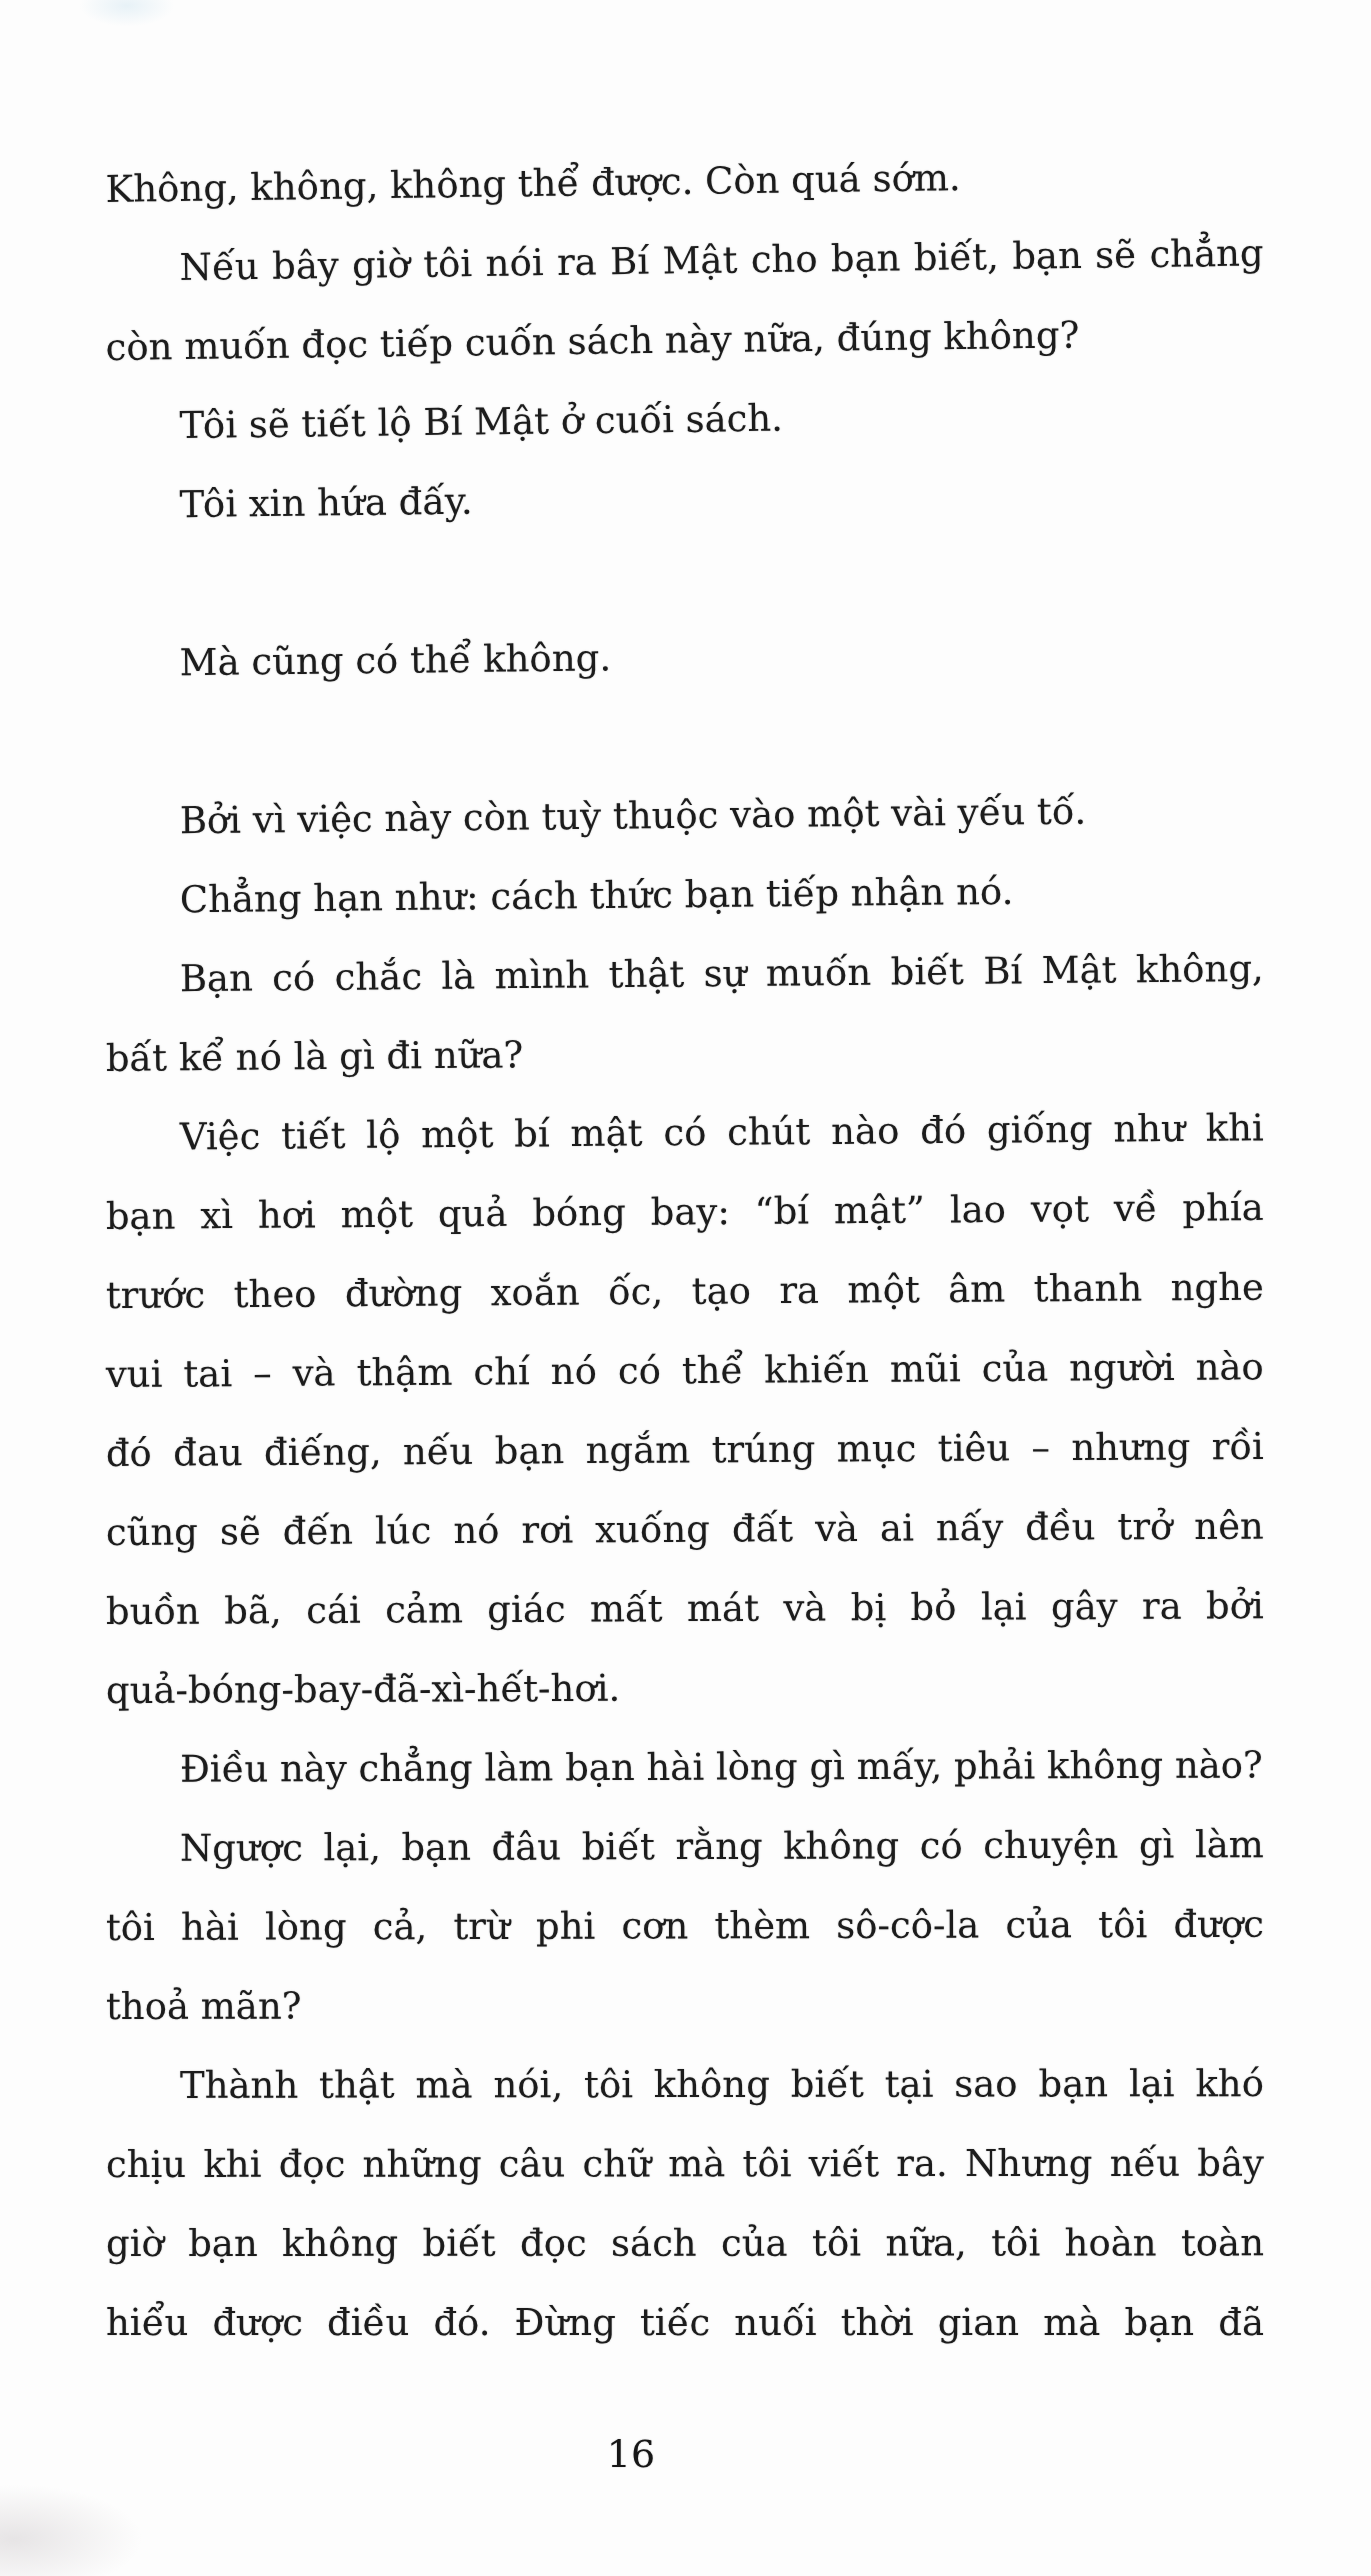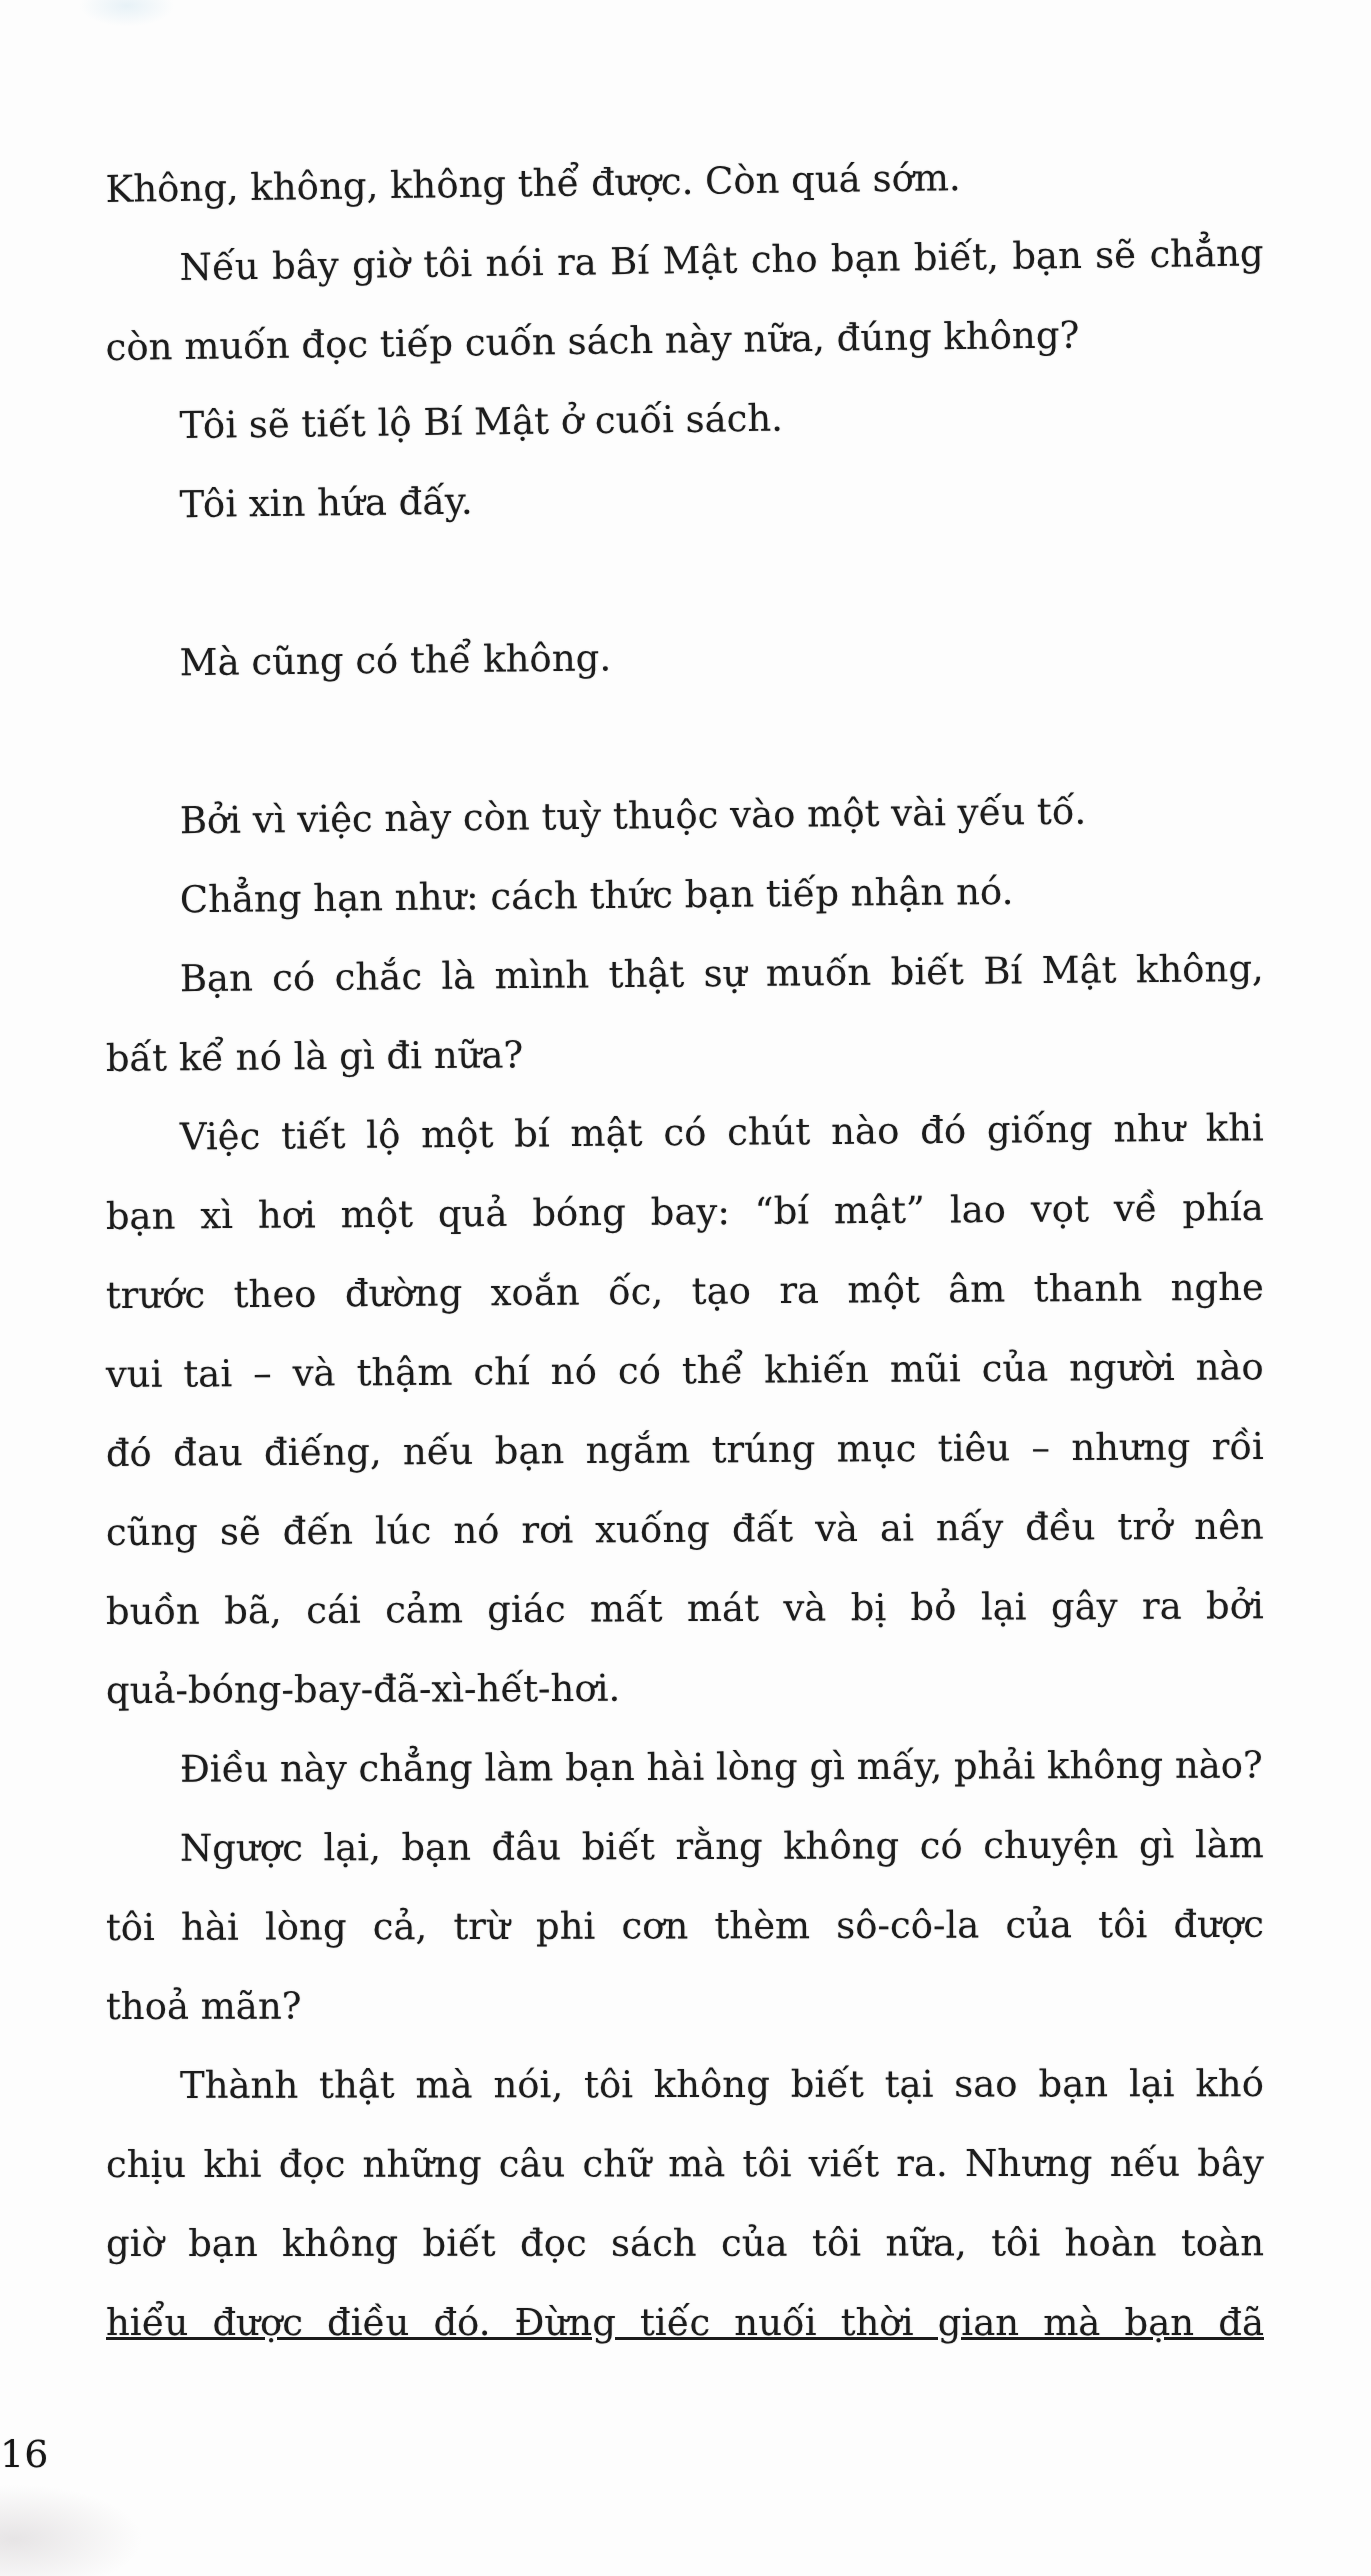--- a/index.html
+++ b/index.html
@@ -35,21 +35,21 @@
     text-align: justify;
     text-align-last: justify;
   }
   .line.indent { text-indent: 74px; }
   .line.gap { margin-top: 79px; }
   .page-footer {
     position: absolute;
     top: 2432px;
     left: 0;
     width: 1262px;
-    text-align: left;
+    text-align: center;
   }
   .page-footer span {
     font-size: 38px;
     color: #161616;
     text-shadow: 0 0 1.4px rgba(20,20,20,0.3);
   }
 </style>
 </head>
 <body>
 
@@ -73,20 +73,20 @@
       <p class="line just" style="transform: rotate(-0.32deg);">cũng sẽ đến lúc nó rơi xuống đất và ai nấy đều trở nên</p>
       <p class="line just" style="transform: rotate(-0.288deg);">buồn bã, cái cảm giác mất mát và bị bỏ lại gây ra bởi</p>
       <p class="line" style="transform: rotate(-0.256deg);">quả-bóng-bay-đã-xì-hết-hơi.</p>
       <p class="line indent" style="transform: rotate(-0.224deg);">Điều này chẳng làm bạn hài lòng gì mấy, phải không nào?</p>
       <p class="line indent just" style="transform: rotate(-0.192deg);">Ngược lại, bạn đâu biết rằng không có chuyện gì làm</p>
       <p class="line just" style="transform: rotate(-0.16deg);">tôi hài lòng cả, trừ phi cơn thèm sô-cô-la của tôi được</p>
       <p class="line" style="transform: rotate(-0.128deg);">thoả mãn?</p>
       <p class="line indent just" style="transform: rotate(-0.096deg);">Thành thật mà nói, tôi không biết tại sao bạn lại khó</p>
       <p class="line just" style="transform: rotate(-0.064deg);">chịu khi đọc những câu chữ mà tôi viết ra. Nhưng nếu bây</p>
       <p class="line just" style="transform: rotate(-0.032deg);">giờ bạn không biết đọc sách của tôi nữa, tôi hoàn toàn</p>
-      <p class="line just" style="transform: rotate(0deg); text-decoration: underline;">hiểu được điều đó. Đừng tiếc nuối thời gian mà bạn đã</p>
+      <p class="line just" style="transform: rotate(0deg);">hiểu được điều đó. Đừng tiếc nuối thời gian mà bạn đã</p>
     </section>
 
   <div class="page-footer">
     <span>16</span>
   </div>
 </main>
 
 
 </body></html>

